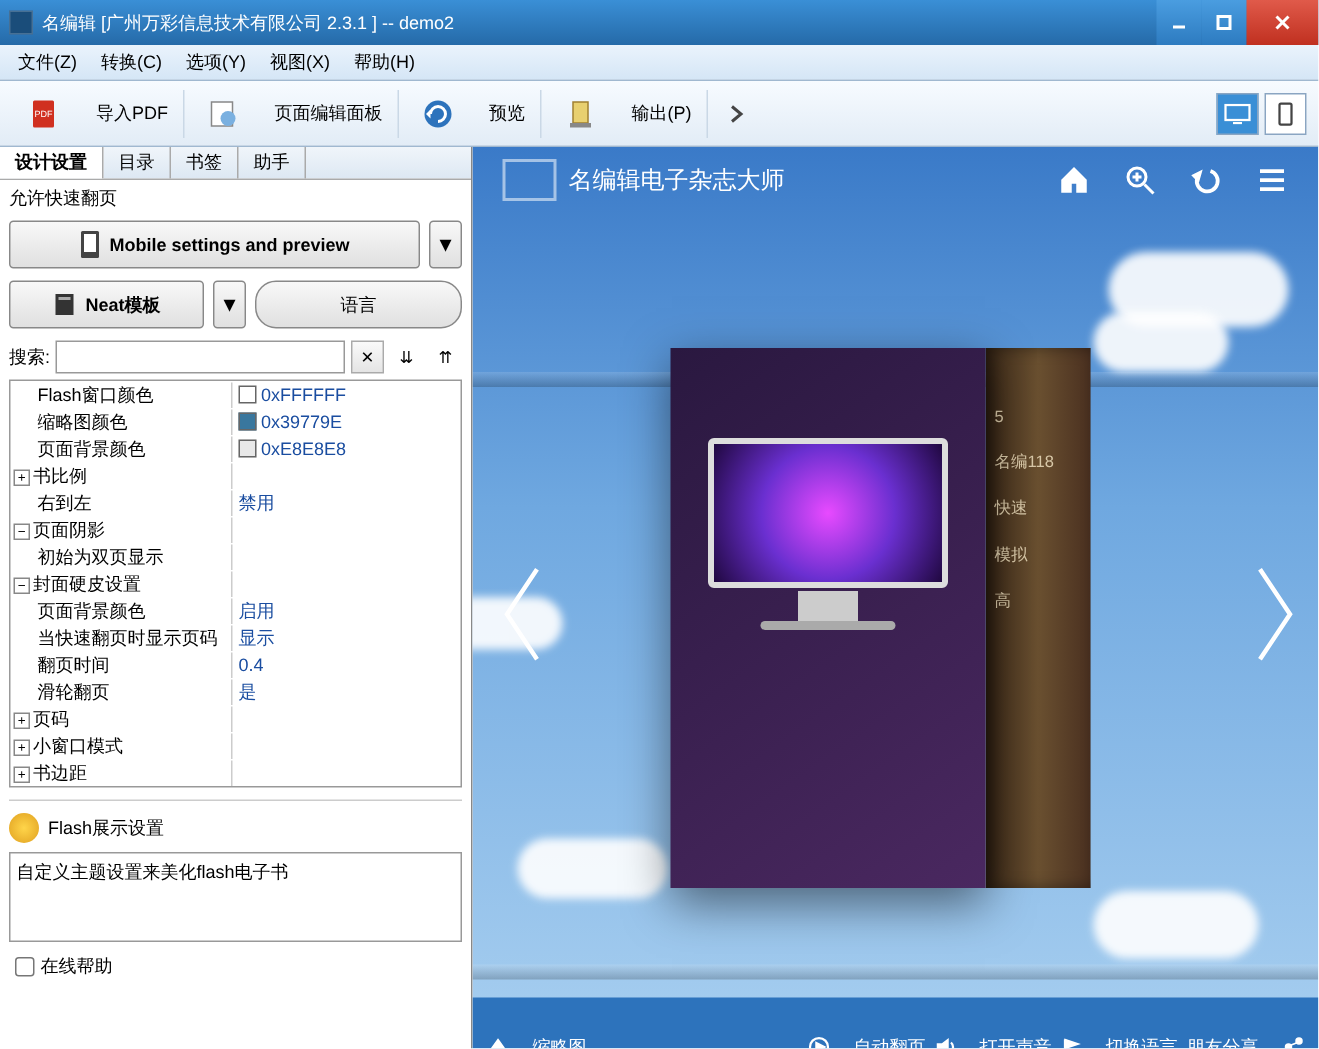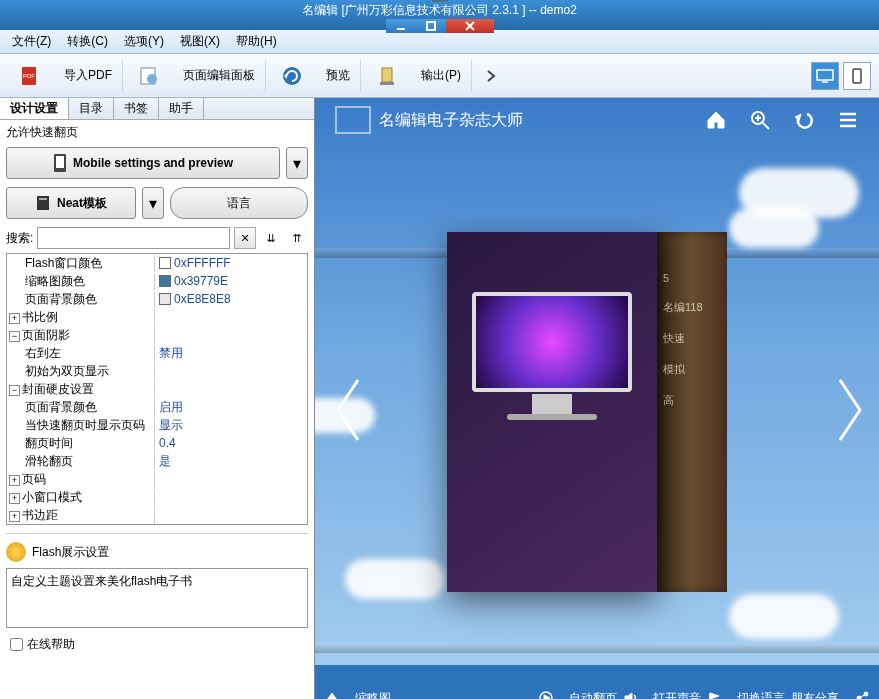--- a/index.html
+++ b/index.html
@@ -1,19 +1,19 @@
 <!DOCTYPE html>
 <html><head>
 <meta charset="utf-8">
 <style>
 * { box-sizing: border-box; margin: 0; padding: 0; font-family: "Microsoft YaHei", Tahoma, sans-serif; }
 body { width: 879px; height: 699px; overflow: hidden; background: #fff; }
 
 
-.titlebar { height: 30px; background: linear-gradient(#3a8fd6, #256aa8); display: flex; align-items: center; color: #fff; font-size: 12px; flex-direction: column; }
+.titlebar { height: 30px; background: linear-gradient(#3a8fd6, #256aa8); display: flex; align-items: center; color: #fff; font-size: 12px; }
 .titlebar .app-icon { width: 16px; height: 16px; margin: 0 6px; background: #1a4d7a; border: 1px solid #fff3; }
 .titlebar .title-text { flex: 1; }
 .win-btns { display: flex; height: 100%; }
 .win-btn { width: 30px; display: flex; align-items: center; justify-content: center; font-size: 14px; }
 .win-btn.min, .win-btn.max { background: linear-gradient(#4a9de0, #2d7bc0); }
 .win-btn.close { width: 48px; background: linear-gradient(#e05a4a, #c03020); }
 .win-btn svg { stroke: #fff; stroke-width: 2; fill: none; }
 
 
 .menubar { height: 24px; background: linear-gradient(#eaf3fc, #d5e6f6); border-bottom: 1px solid #a0b8d0; display: flex; align-items: center; font-size: 12px; padding: 0 4px; }
@@ -254,27 +254,27 @@
           <div class="prop-key">页面背景颜色</div>
           <div class="prop-val">
             <span class="color-sw" style="background:#E8E8E8"></span>
             <span>0xE8E8E8</span>
           </div>
         </div>
       <div class="prop-row group">
           <div class="prop-key"><span class="tree-toggle">+</span><span>书比例</span></div>
           <div class="prop-val"></div>
         </div>
-      <div class="prop-row group">
-          <div class="prop-key"><span class="tree-toggle">−</span><span>页面阴影</span></div>
-          <div class="prop-val"></div>
-        </div>
       <div class="prop-row child">
           <div class="prop-key">右到左</div>
           <div class="prop-val">禁用</div>
+        </div>
+      <div class="prop-row group">
+          <div class="prop-key"><span class="tree-toggle">−</span><span>页面阴影</span></div>
+          <div class="prop-val"></div>
         </div>
       <div class="prop-row child">
           <div class="prop-key">初始为双页显示</div>
           <div class="prop-val"></div>
         </div>
       <div class="prop-row group">
           <div class="prop-key"><span class="tree-toggle">−</span><span>封面硬皮设置</span></div>
           <div class="prop-val"></div>
         </div>
       <div class="prop-row child">

